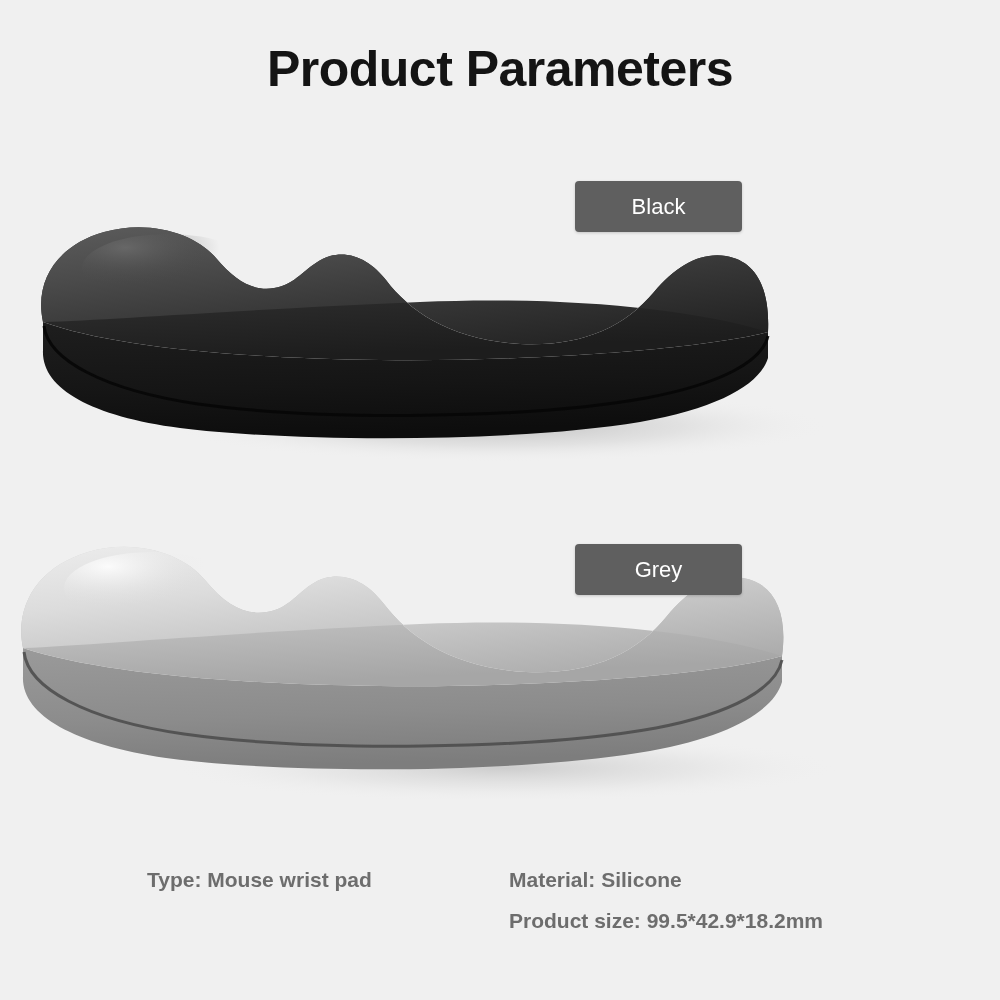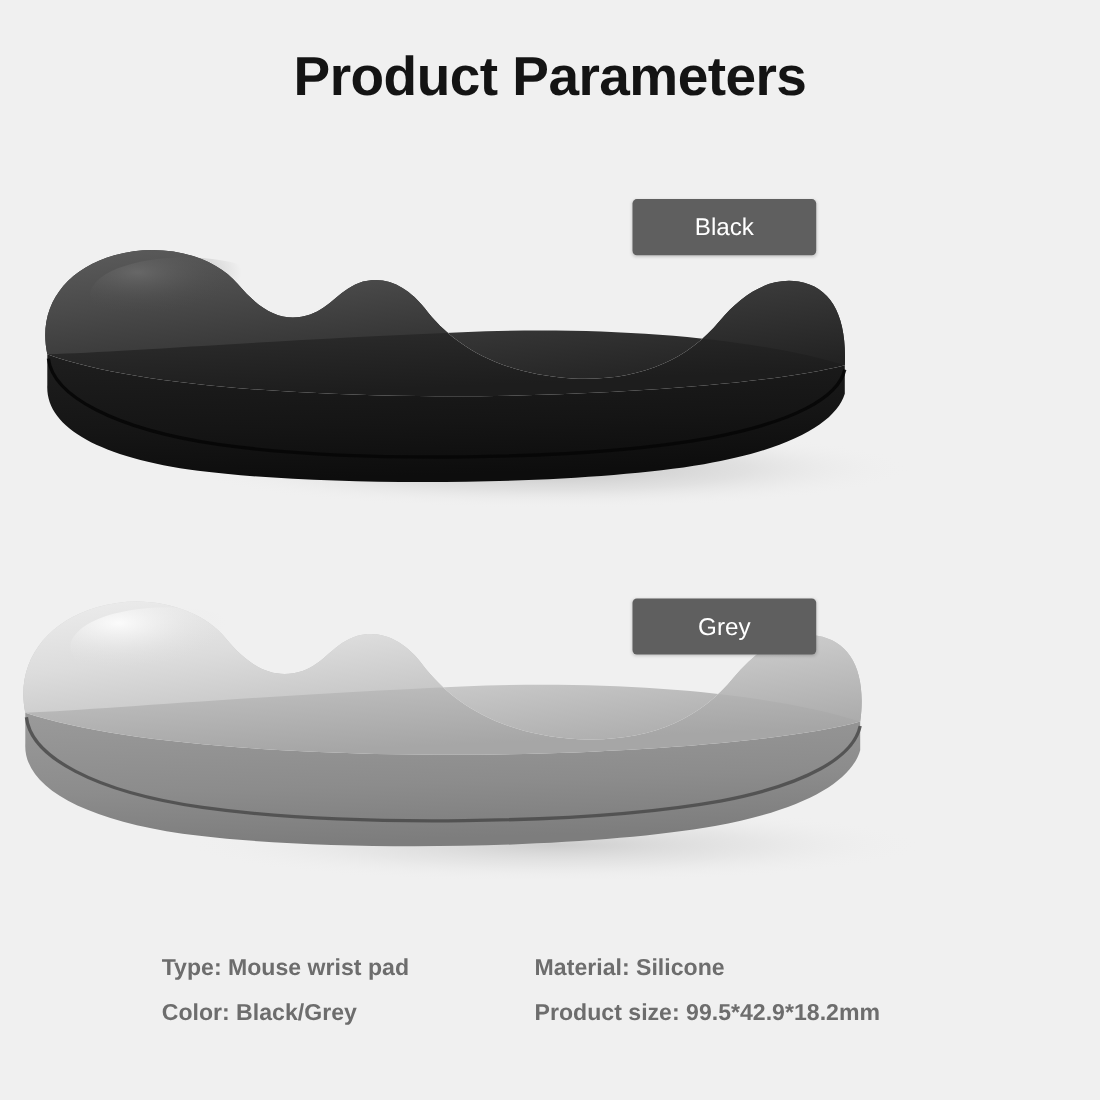--- a/index.html
+++ b/index.html
@@ -38,21 +38,21 @@
   }
   #badge-black { left:575px; top:181px;text-align:right; }
   #badge-grey  { left:575px; top:532px;margin-top:12px; }
 
   
   .specs {
     position:absolute; left:0; top:860px; width:1000px; height:100px;
   }
   .spec-col { position:absolute; top:0; }
   #spec-col-left  { left:147px; }
-  #spec-col-right { left:486px; }
+  #spec-col-right { left:509px; }
   .spec-line {
     font-size:21px; color:#6d6d6d; line-height:1.95;
     white-space:nowrap; font-weight:700;
   }
 </style>
 </head>
 <body>
 
 <div class="page">
 
@@ -220,21 +220,20 @@
     </svg>
   </div>
 
   <div class="badge" id="badge-grey">
     <span>Grey</span>
   </div>
 
   <div class="specs">
     <div class="spec-col" id="spec-col-left">
       <div class="spec-line">Type: Mouse wrist pad</div>
-      <div class="spec-line">Color: Black/Grey</div>
     </div>
     <div class="spec-col" id="spec-col-right">
       <div class="spec-line">Material: Silicone</div>
       <div class="spec-line">Product size: 99.5*42.9*18.2mm</div>
     </div>
   </div>
 
 </div>
 
 </body></html>

